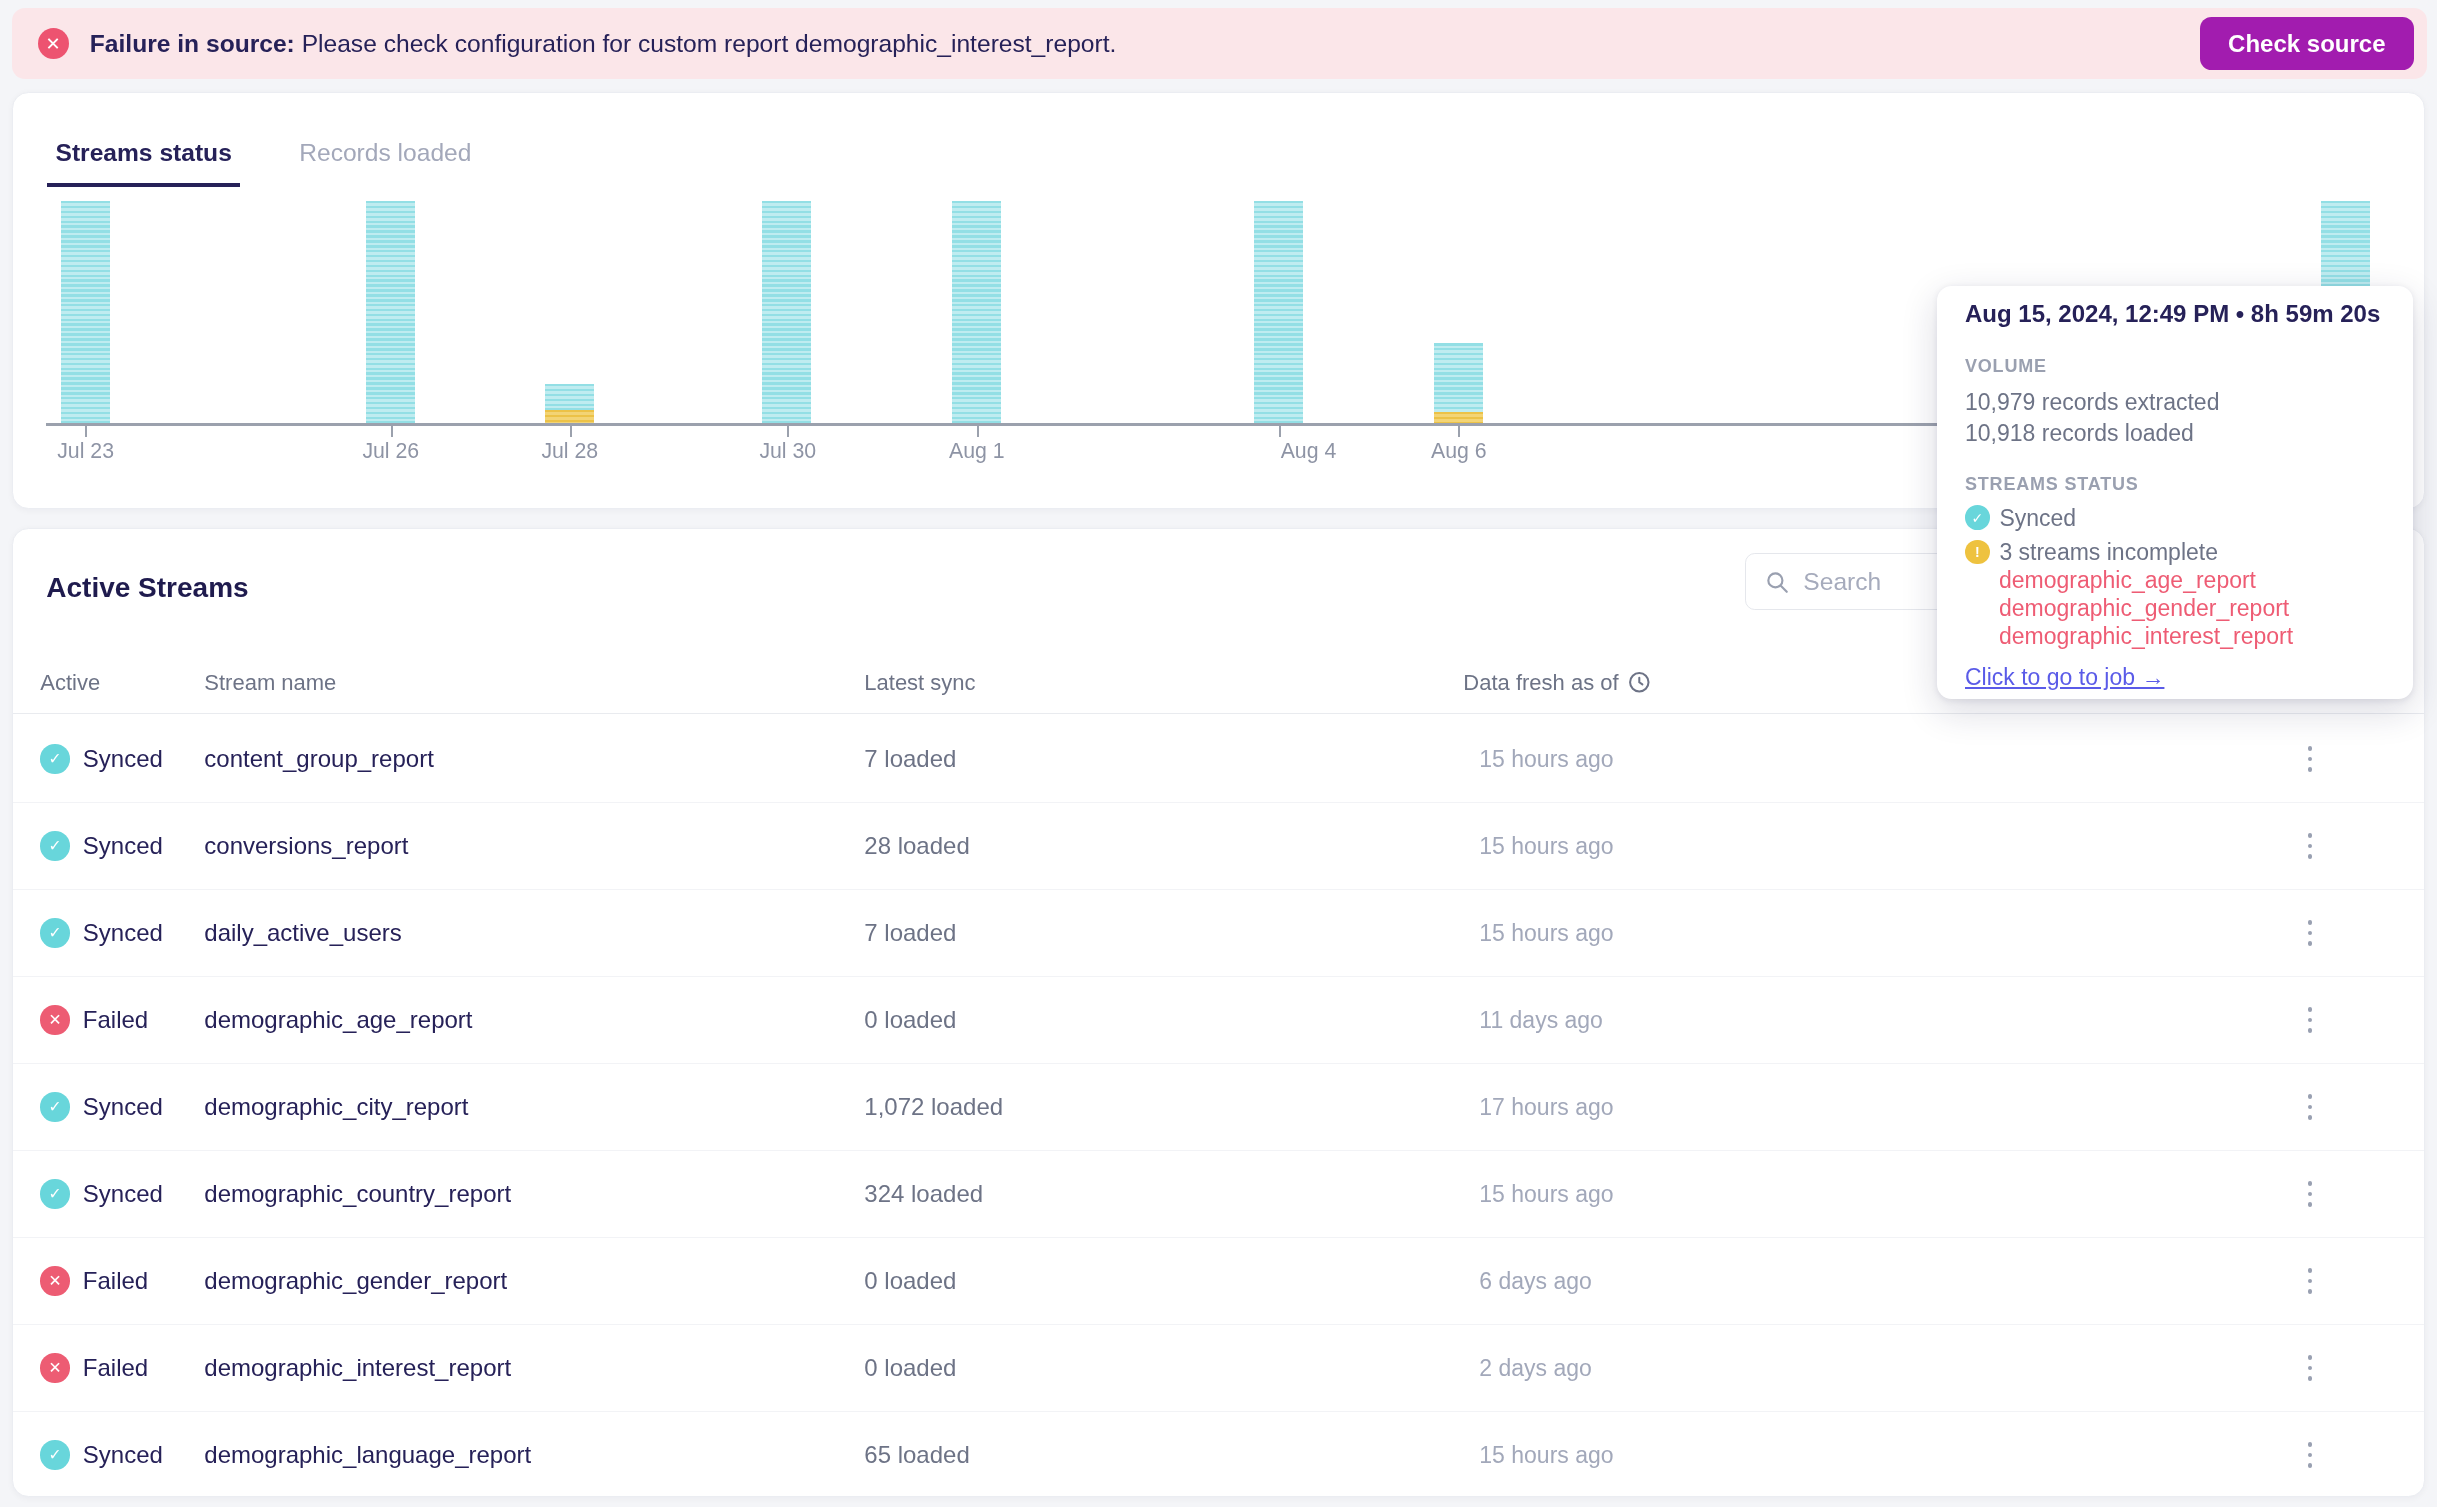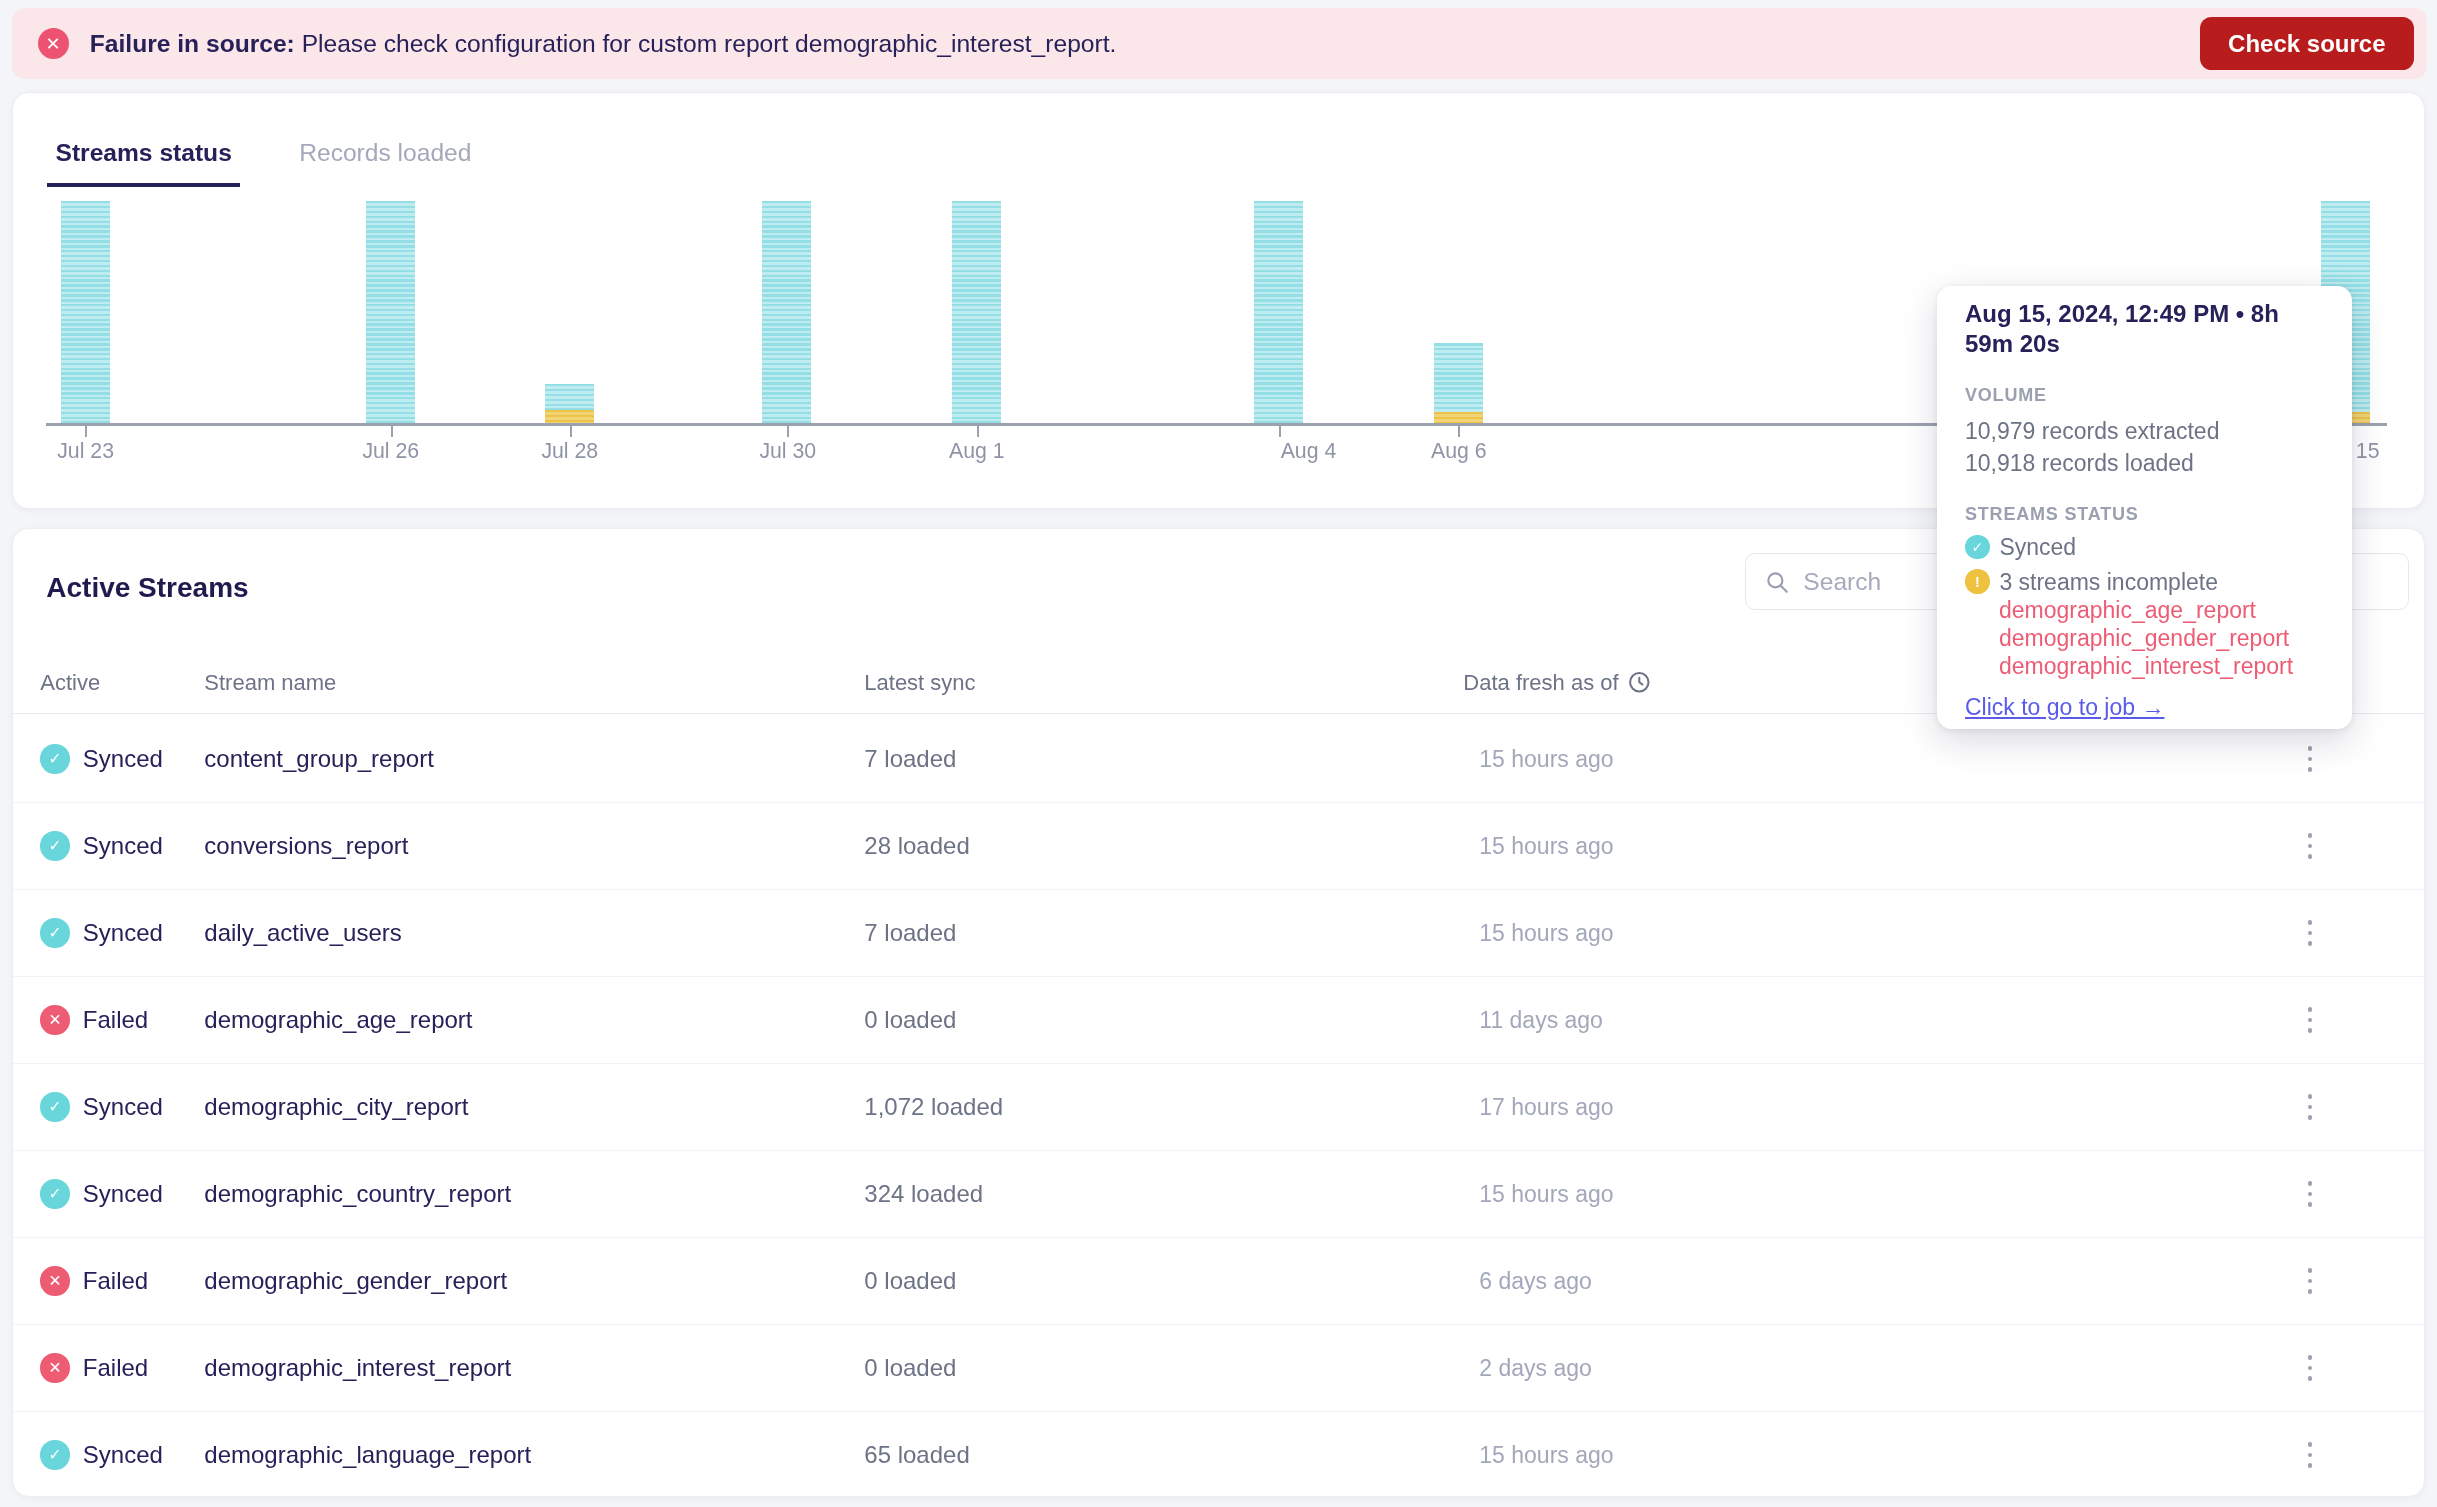--- a/index.html
+++ b/index.html
@@ -20,21 +20,21 @@
   }
   .err-icon {
     width:31px; height:31px; border-radius:50%; background:#ed5370;
     display:flex; align-items:center; justify-content:center;
     color:#fff; font-size:18px; font-weight:700; flex:0 0 auto;
   }
   .banner-text { margin-left:21.3px; font-size:24.6px; color:#262158; }
   .banner-text b { font-weight:700; }
   .check-btn {
     position:absolute; right:13px; top:9px; height:53px;
-    background:#b91c1c; color:#fff; border:none; border-radius:11.5px;
+    background:#a21caf; color:#fff; border:none; border-radius:11.5px;
     font-family:inherit; font-size:24px; font-weight:600; padding:0 28px;
     cursor:pointer;
   }
 
   
   .card { background:#fff; border:0.8px solid #ebedf2; box-shadow:0 1.6px 6.6px rgba(25,25,60,.04); }
   .chart-card { position:absolute; left:12.3px; top:92px; width:2413px; height:417px; border-radius:16.4px; }
   .tabs { position:absolute; left:34px; top:46px; display:flex; }
   .tab { font-size:24.6px; padding:0 8.2px 16.4px 8.2px; cursor:pointer; }
   .tab.active { color:#262158; font-weight:600; border-bottom:4.1px solid #262158; }
@@ -79,21 +79,21 @@
   .sicon.failed { background:#ed5c73; }
   .cell.name { color:#262158; }
   .cell.loaded { color:#6d7386; }
   .cell.fresh { color:#a2a8ba; font-size:23px;margin-left:16px; }
   .cell.menu { display:flex; justify-content:center; }
   .kebab { display:flex; flex-direction:column; gap:5.7px; padding:6.6px; cursor:pointer; }
   .kebab i { width:4.9px; height:4.9px; border-radius:50%; background:#99a0b1; }
 
   
   .tooltip {
-    position:absolute; left:1937px; top:286px; width:415px;
+    position:absolute; left:1937px; top:286px; width:476px;
     background:#fff; border-radius:14.8px; z-index:50;
     box-shadow:0 11.5px 36px rgba(25,25,70,.16), 0 1.6px 6.6px rgba(25,25,70,.08);
     padding:13px 24.6px 8.2px 28px;
   }
   .tt-title { font-size:24px; font-weight:600; color:#262158; line-height:29.5px; }
   .tt-label { margin-top:27px; font-size:18px; font-weight:700; color:#9aa0b0; letter-spacing:0.8px; line-height:21.3px; }
   .tt-line { font-size:23px; color:#6d7386; line-height:28px; }
   .tt-line.first { margin-top:11px; }
   .tt-line.second { margin-top:3.3px; }
   .tt-row { display:flex; align-items:center; gap:9.8px; font-size:23px; color:#6d7386; line-height:28px; }

